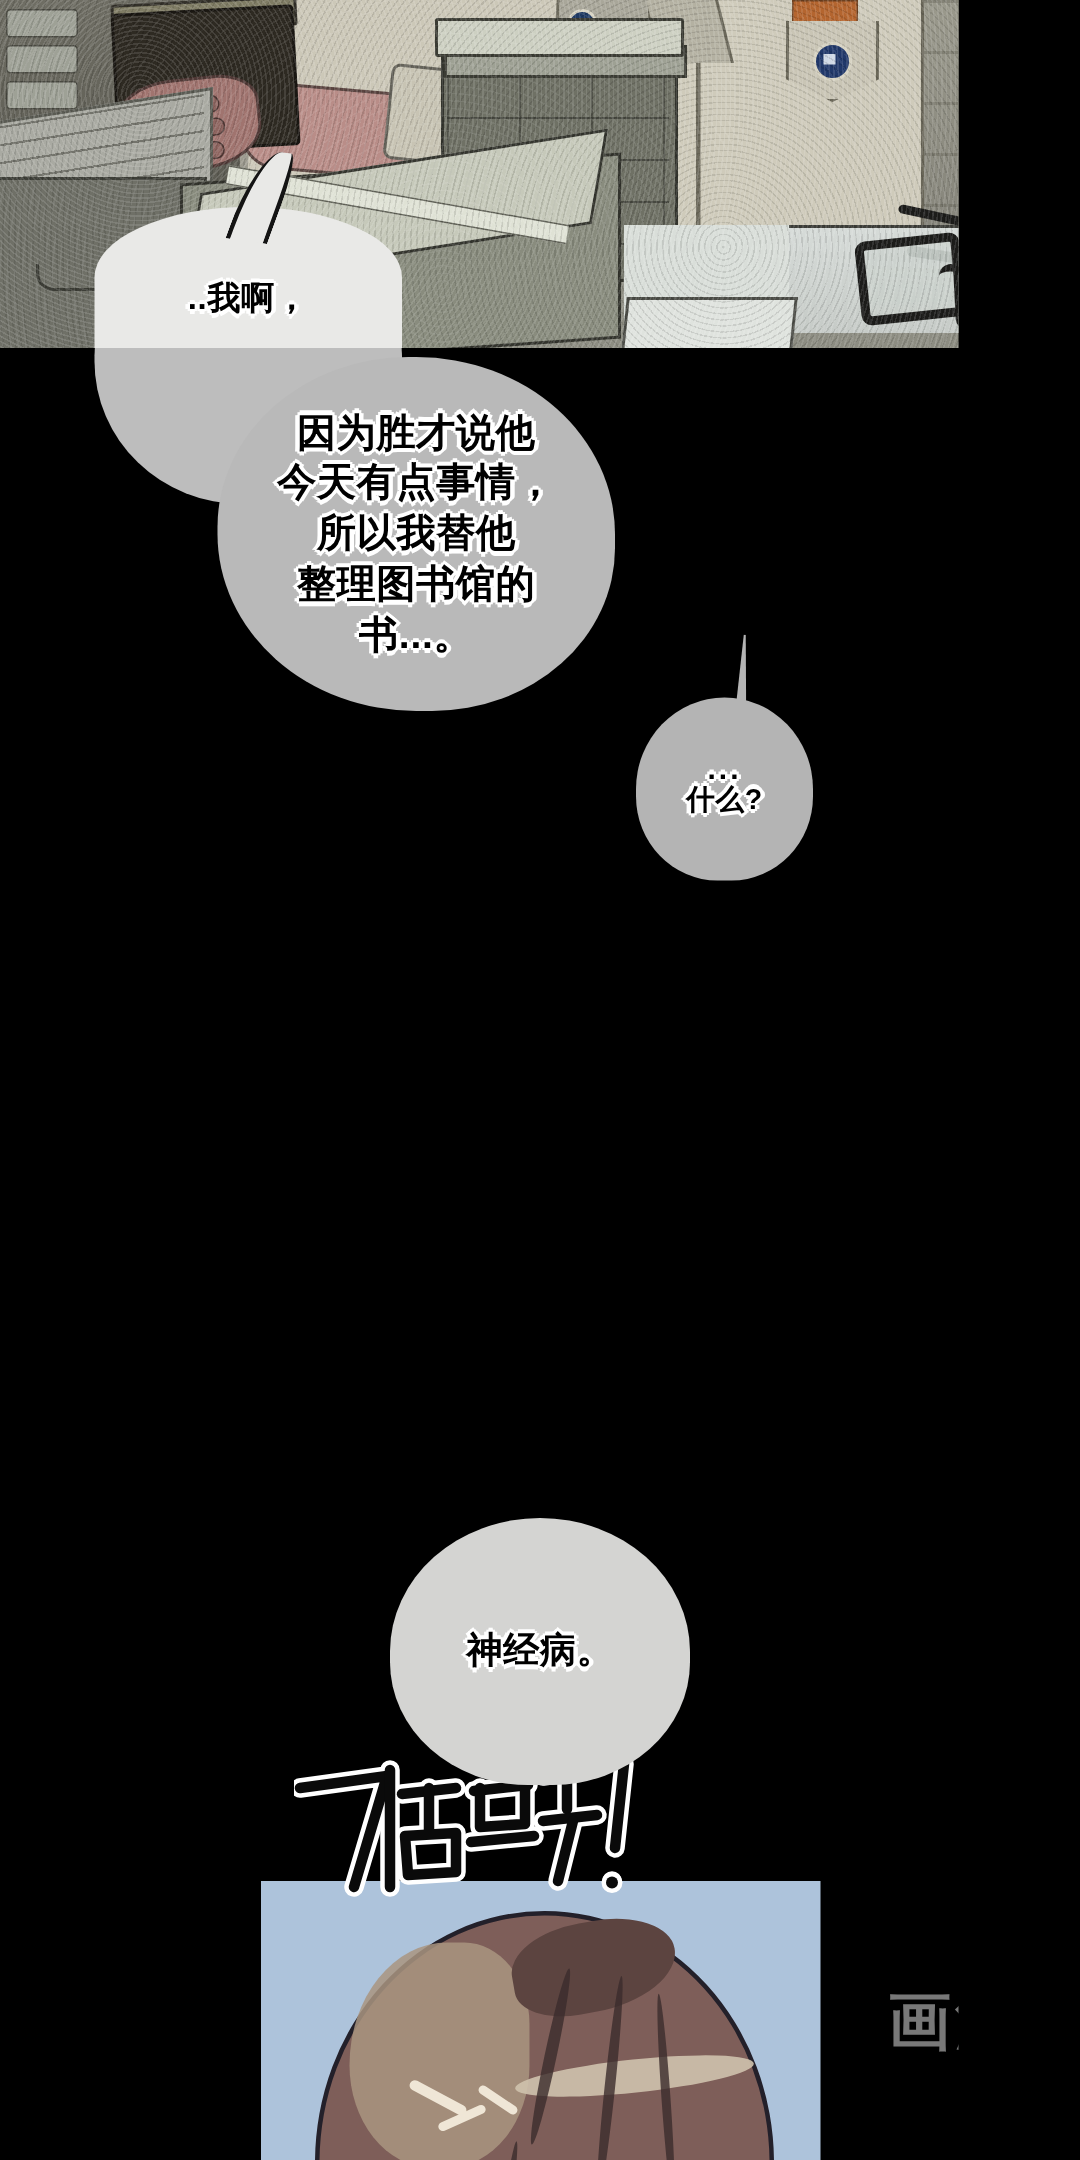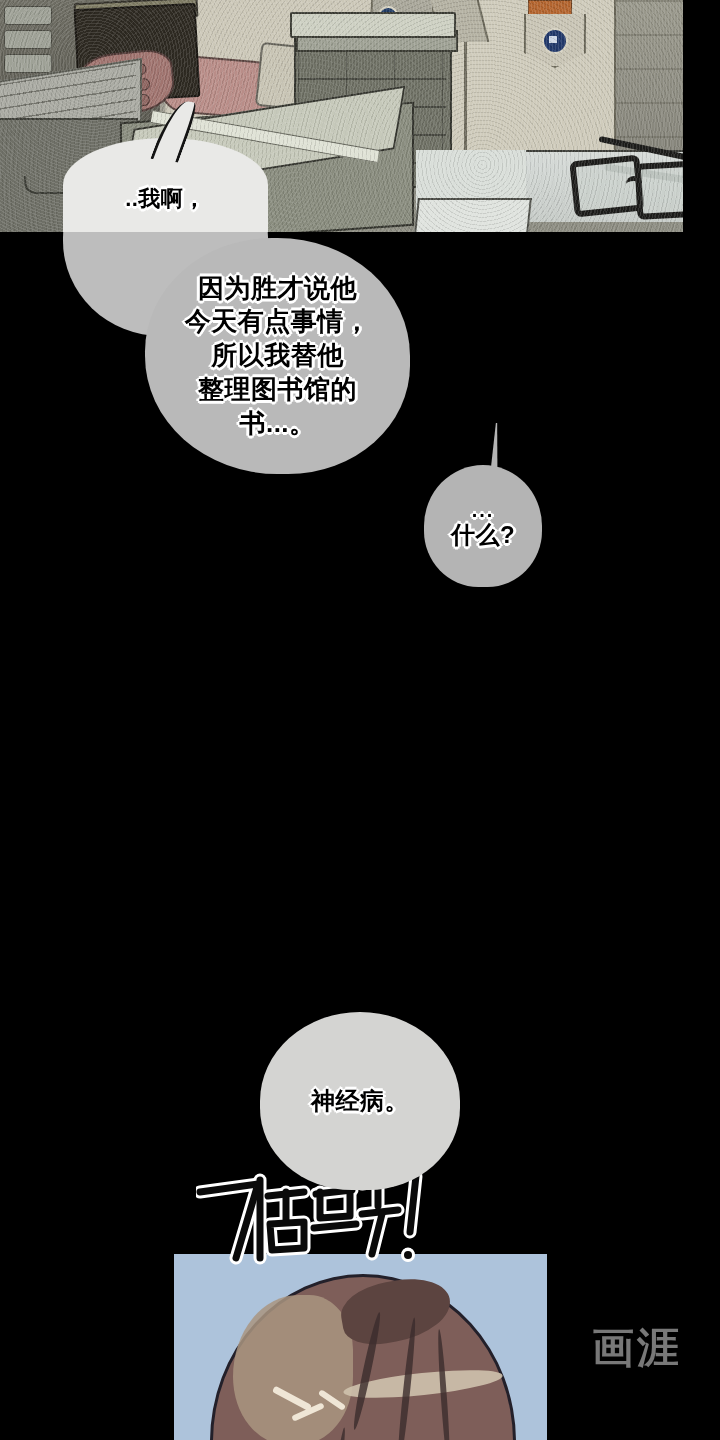--- a/index.html
+++ b/index.html
@@ -9,21 +9,20 @@
   }
   body {
     font-family: "Liberation Sans", "DejaVu Sans", sans-serif;
   }
   #page {
     position: relative;
     width: 639px;
     height: 1440px;
     background: #000000;
     overflow: hidden;
-    padding-left: 44px;
   }
 
   
   .panel-top {
     position: absolute;
     left: 0; top: 0;
     width: 720px; height: 232px;
     overflow: hidden;
     background: #8d8d82;
   }
@@ -432,21 +431,21 @@
   }
   .bubble-3 .tail {
     position: absolute;
     left: 67px; top: -42px;
     width: 8px; height: 58px;
     background: #b4b4b4;
     clip-path: polygon(42% 0, 58% 0, 100% 100%, 0 100%);
     transform: rotate(3deg);
   }
   .bubble-3 .line-dots { font-size: 20px; line-height: .85; letter-spacing: 2px; }
-  .bubble-3 .line-main { font-size: 24px; }
+  .bubble-3 .line-main { font-size: 19px; }
 
   
   .bubble-4 { left: 260px; top: 1012px; width: 200px; height: 178px; }
   .bubble-4 .blob {
     position: absolute;
     left: 0; top: 0; width: 200px; height: 178px;
     background: #d4d4d2;
     border-radius: 50% 50% 46% 46%;
   }
   .bubble-4 .bub-text { font-size: 24px; }

